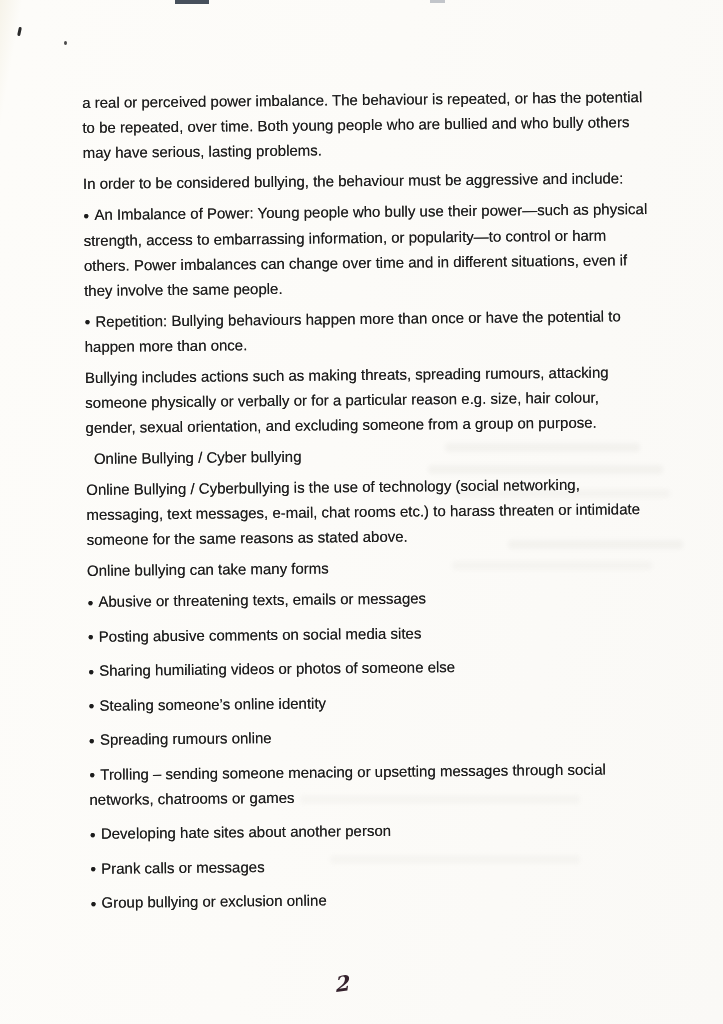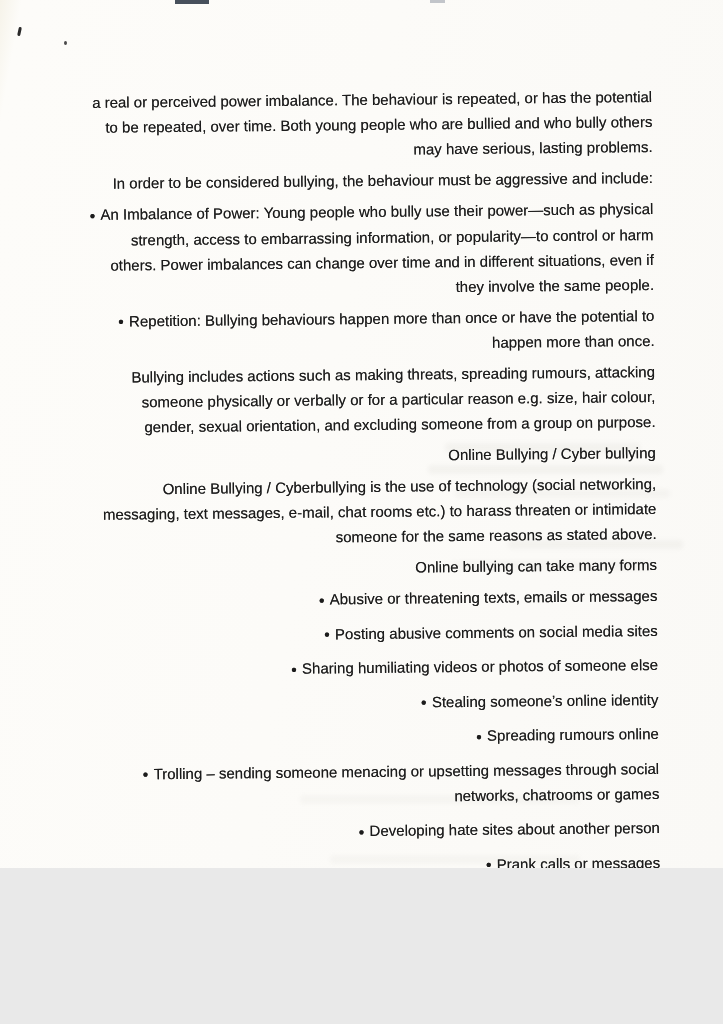--- a/index.html
+++ b/index.html
@@ -3,25 +3,24 @@
 <meta charset="utf-8">
 <style>
   html, body { margin: 0; padding: 0; }
   body {
     width: 723px; height: 1024px;
     background: #e9e9e9;
     font-family: "Liberation Sans", sans-serif;
   }
   .page {
     position: relative;
-    width: 723px; height: 868px;
+    width: 723px; height: 1024px;
     overflow: hidden;
     background: linear-gradient(100deg, #f6f3e9 0%, #fdfcf9 2.5%, #fcfbf8 45%, #faf9f6 100%);
     color: #1c1c1c;
-    text-align: right;
   }
   
   .content {
     position: absolute;
     left: 82px; top: 90px;
     width: 570px;
     transform: rotate(-0.6deg);
     transform-origin: 0 0;
     font-size: 15px;
     line-height: 25px;

